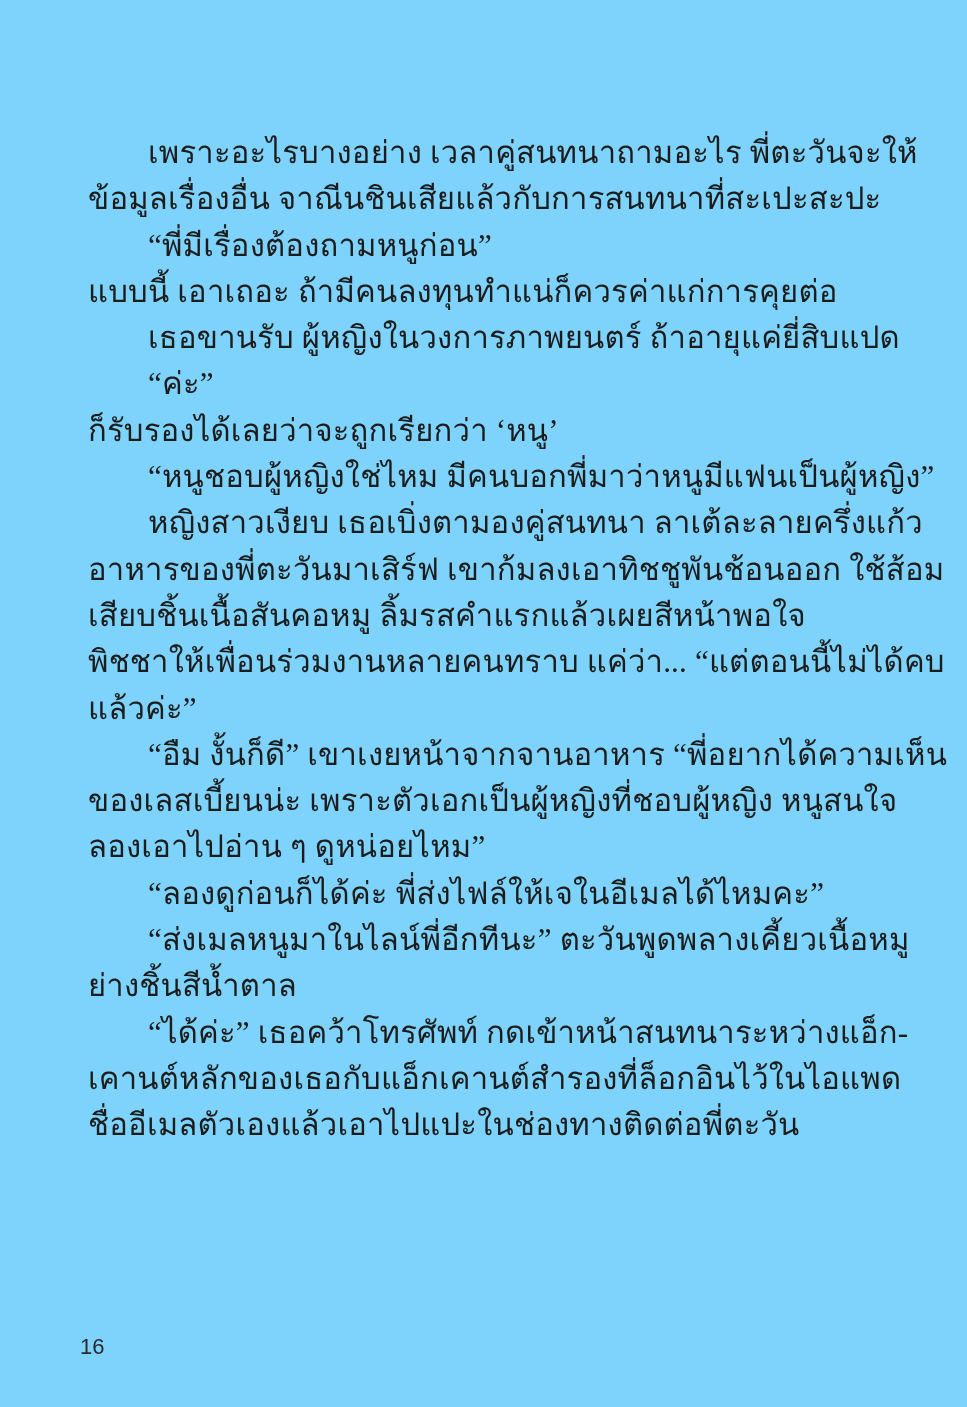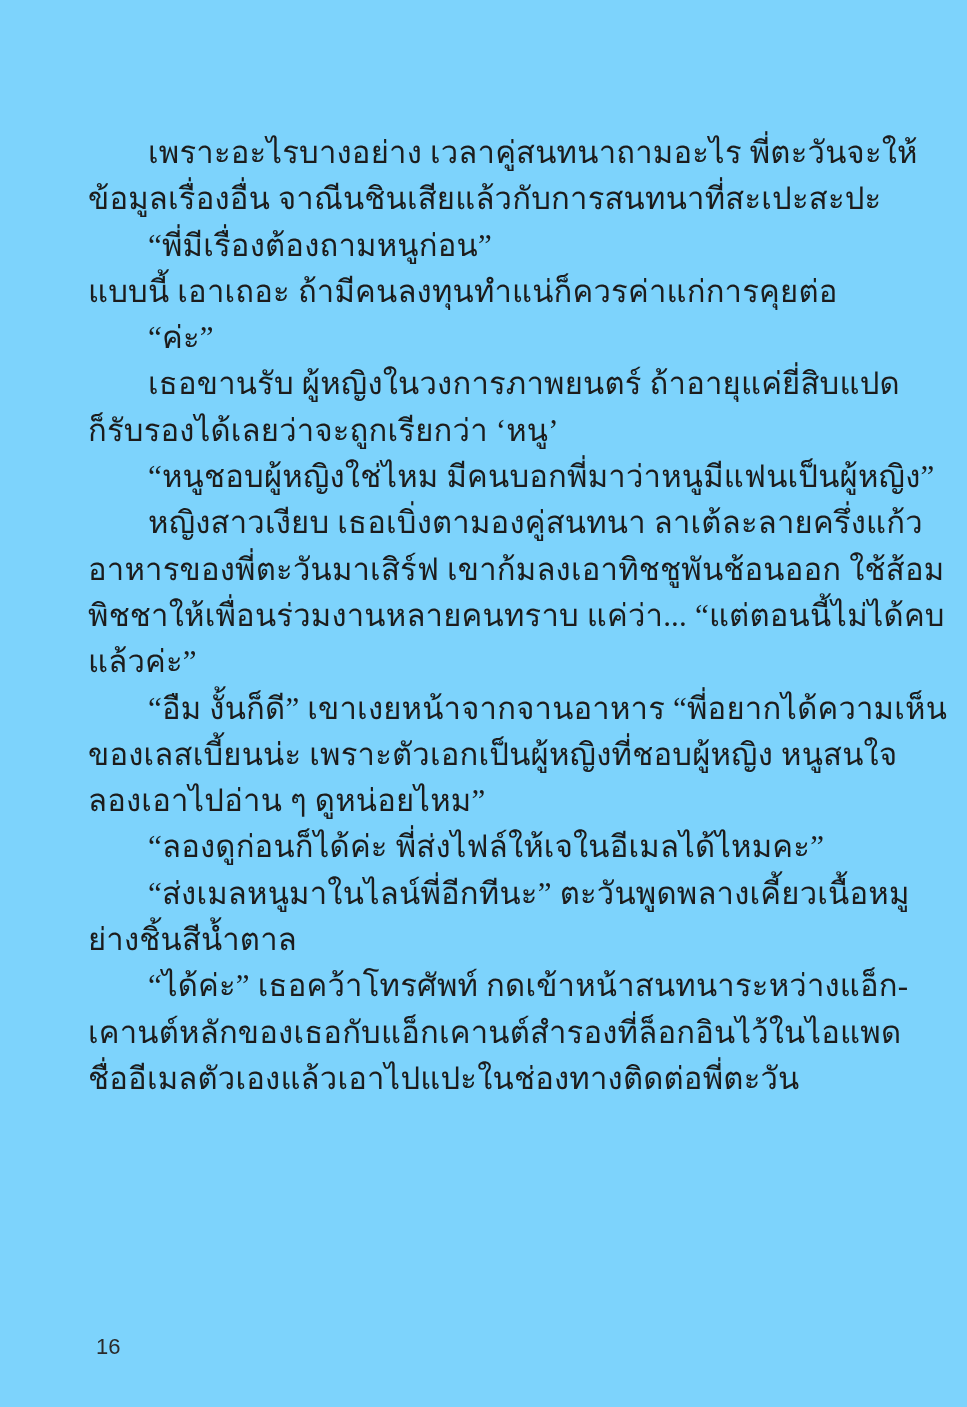--- a/index.html
+++ b/index.html
@@ -26,43 +26,44 @@
     font-size: 31px;
     line-height: 46.3px;
     white-space: nowrap;
     letter-spacing: 0.2px;
   }
   .indent {
     padding-left: 60px;
   }
   .page-number {
     position: absolute;
-    left: 96px;
+    left: 80px;
     top: 1333px;
     font-size: 22px;
     line-height: 28px;
     color: #2a2a2a;
     font-family: "Liberation Sans", "DejaVu Sans", sans-serif;
   }
 </style>
 </head>
 <body>
 
 <div class="book-page">
   <div class="page-text">
     <div class="line indent">เพราะอะไรบางอย่าง  เวลาคู่สนทนาถามอะไร  พี่ตะวันจะให้</div>
     <div class="line">ข้อมูลเรื่องอื่น  จาณีนชินเสียแล้วกับการสนทนาที่สะเปะสะปะ</div>
     <div class="line indent">“พี่มีเรื่องต้องถามหนูก่อน”</div>
     <div class="line">แบบนี้ เอาเถอะ ถ้ามีคนลงทุนทำแน่ก็ควรค่าแก่การคุยต่อ</div>
+    <div class="line indent">เธอขานรับ  ผู้หญิงในวงการภาพยนตร์  ถ้าอายุแค่ยี่สิบแปด</div>
     <div class="line indent">“ค่ะ”</div>
-    <div class="line indent">เธอขานรับ  ผู้หญิงในวงการภาพยนตร์  ถ้าอายุแค่ยี่สิบแปด</div>
     <div class="line">ก็รับรองได้เลยว่าจะถูกเรียกว่า ‘หนู’</div>
     <div class="line indent">“หนูชอบผู้หญิงใช่ไหม มีคนบอกพี่มาว่าหนูมีแฟนเป็นผู้หญิง”</div>
     <div class="line indent">หญิงสาวเงียบ เธอเบิ่งตามองคู่สนทนา ลาเต้ละลายครึ่งแก้ว</div>
     <div class="line">อาหารของพี่ตะวันมาเสิร์ฟ เขาก้มลงเอาทิชชูพันช้อนออก ใช้ส้อม</div>
+    <div class="line">เสียบชิ้นเนื้อสันคอหมู ลิ้มรสคำแรกแล้วเผยสีหน้าพอใจ</div>
     <div class="line">พิชชาให้เพื่อนร่วมงานหลายคนทราบ แค่ว่า... “แต่ตอนนี้ไม่ได้คบ</div>
     <div class="line">แล้วค่ะ”</div>
     <div class="line indent">“อืม งั้นก็ดี” เขาเงยหน้าจากจานอาหาร “พี่อยากได้ความเห็น</div>
     <div class="line">ของเลสเบี้ยนน่ะ  เพราะตัวเอกเป็นผู้หญิงที่ชอบผู้หญิง  หนูสนใจ</div>
     <div class="line">ลองเอาไปอ่าน ๆ ดูหน่อยไหม”</div>
     <div class="line indent">“ลองดูก่อนก็ได้ค่ะ พี่ส่งไฟล์ให้เจในอีเมลได้ไหมคะ”</div>
     <div class="line indent">“ส่งเมลหนูมาในไลน์พี่อีกทีนะ”  ตะวันพูดพลางเคี้ยวเนื้อหมู</div>
     <div class="line">ย่างชิ้นสีน้ำตาล</div>
     <div class="line indent">“ได้ค่ะ”  เธอคว้าโทรศัพท์  กดเข้าหน้าสนทนาระหว่างแอ็ก-</div>
     <div class="line">เคานต์หลักของเธอกับแอ็กเคานต์สำรองที่ล็อกอินไว้ในไอแพด</div>

